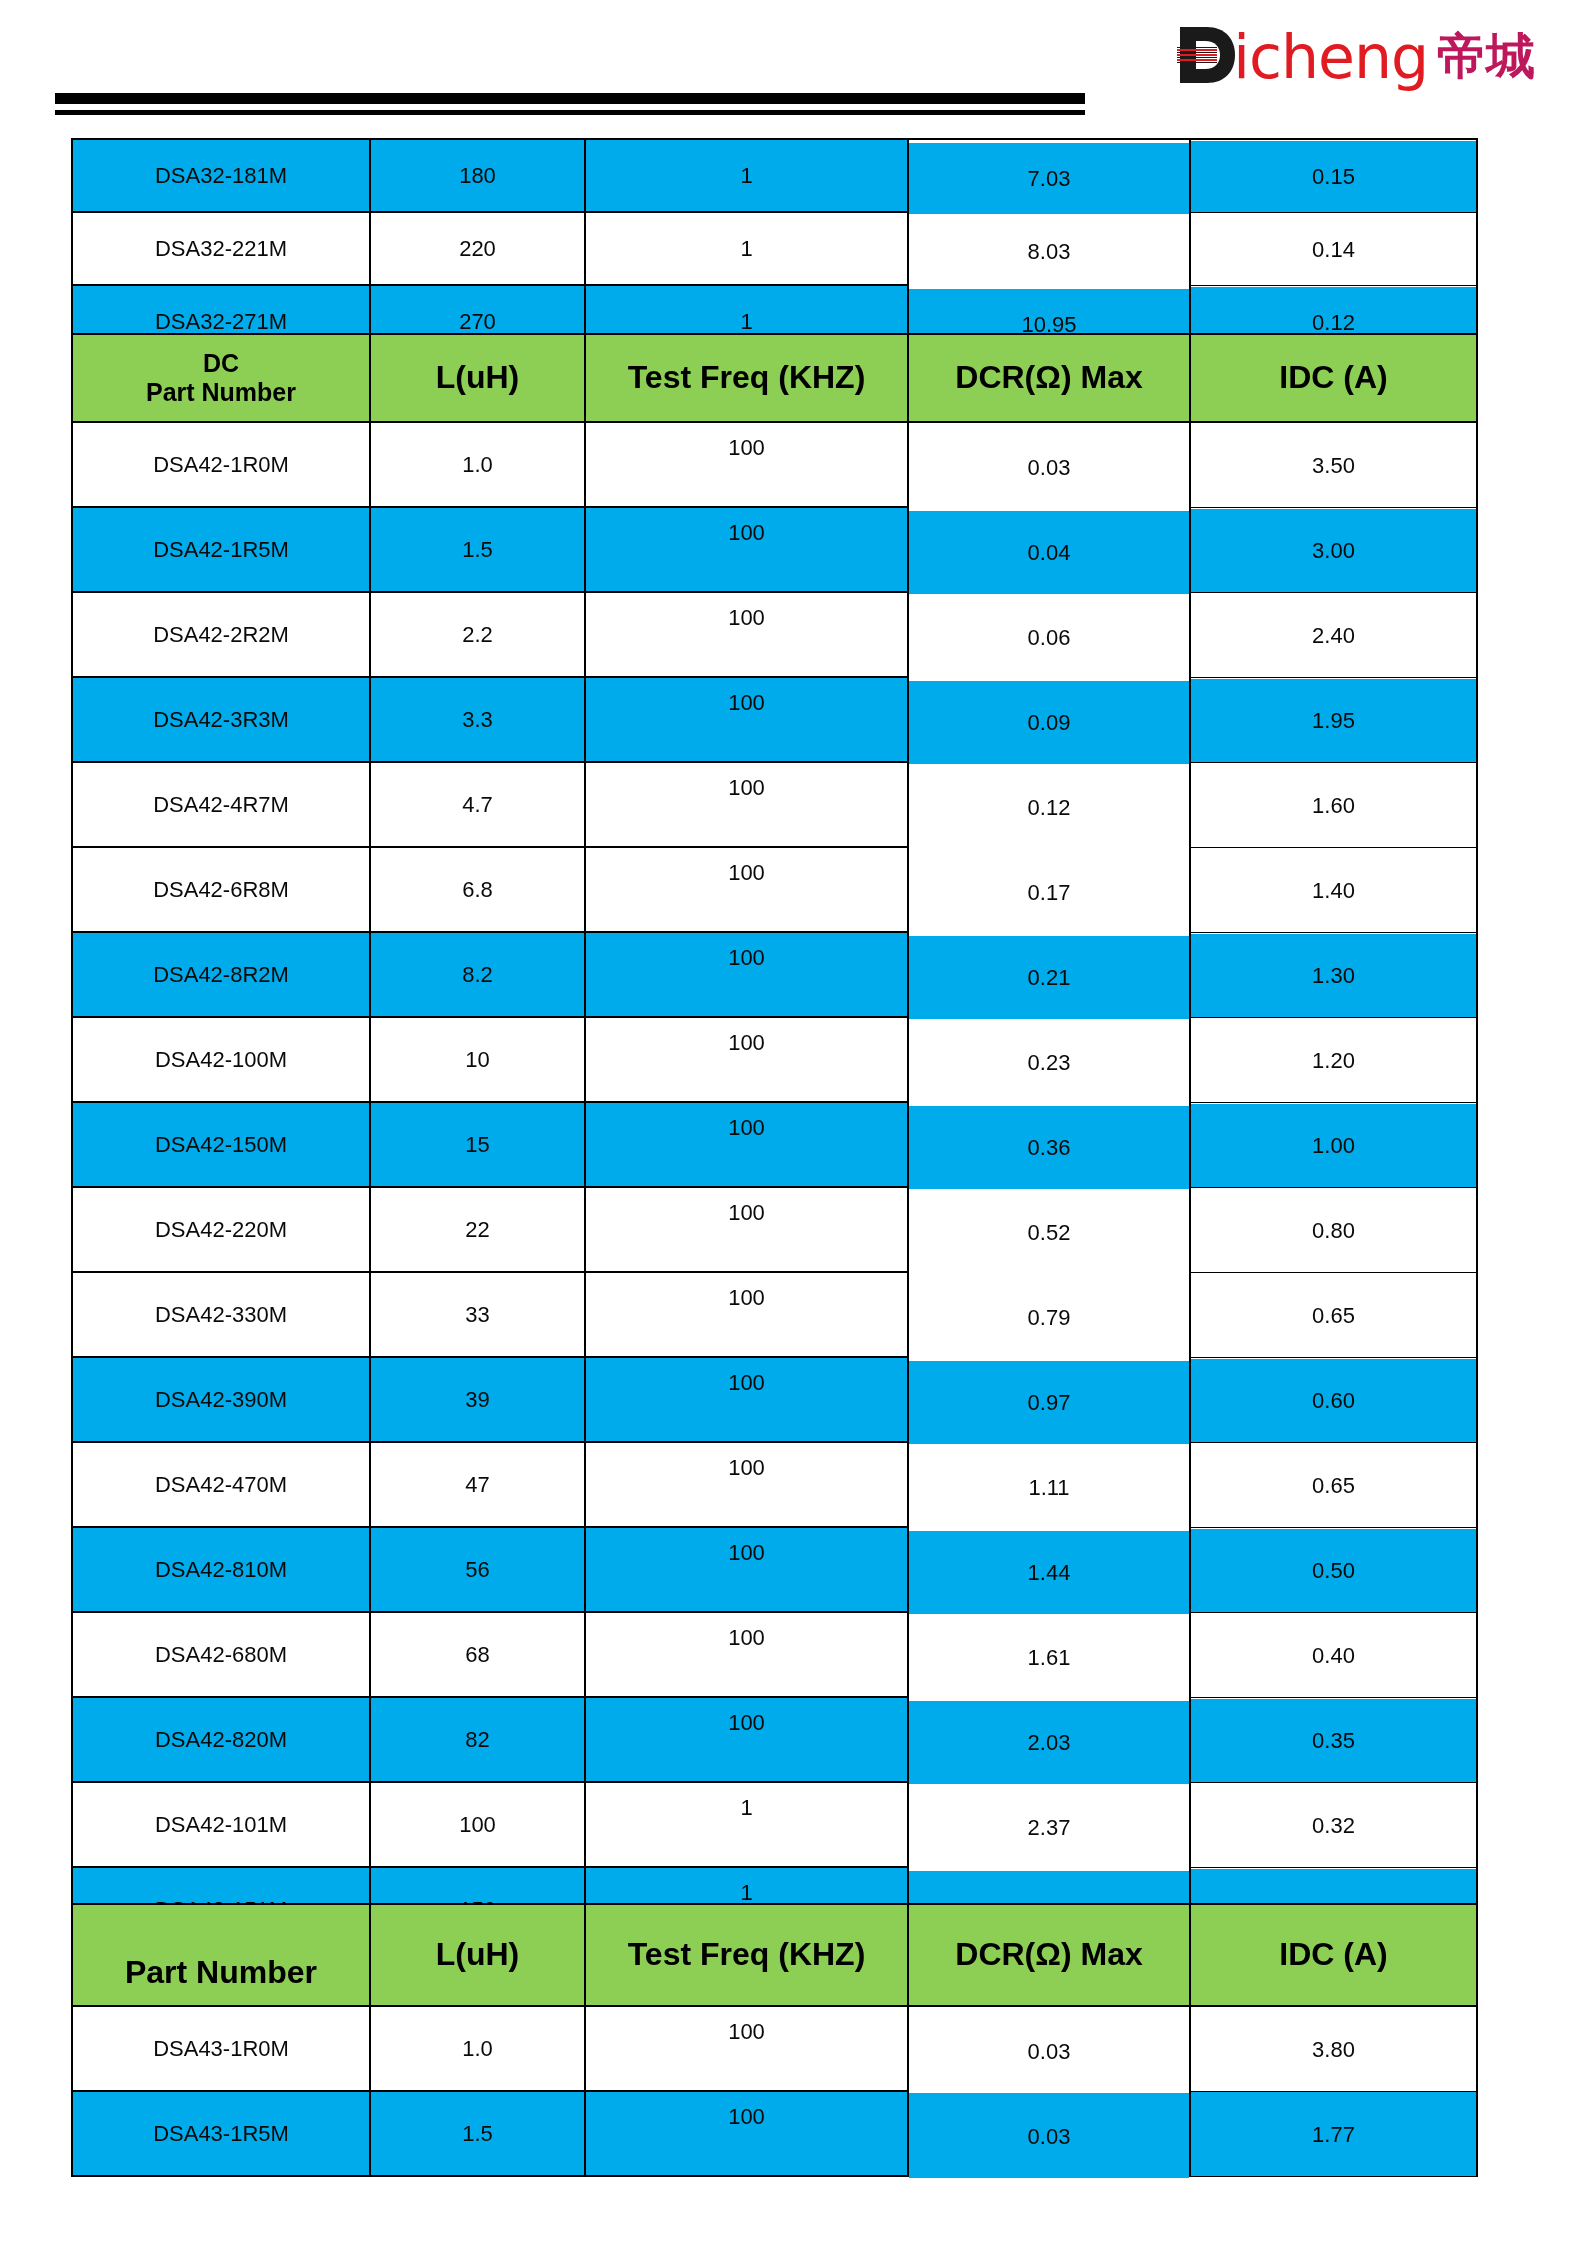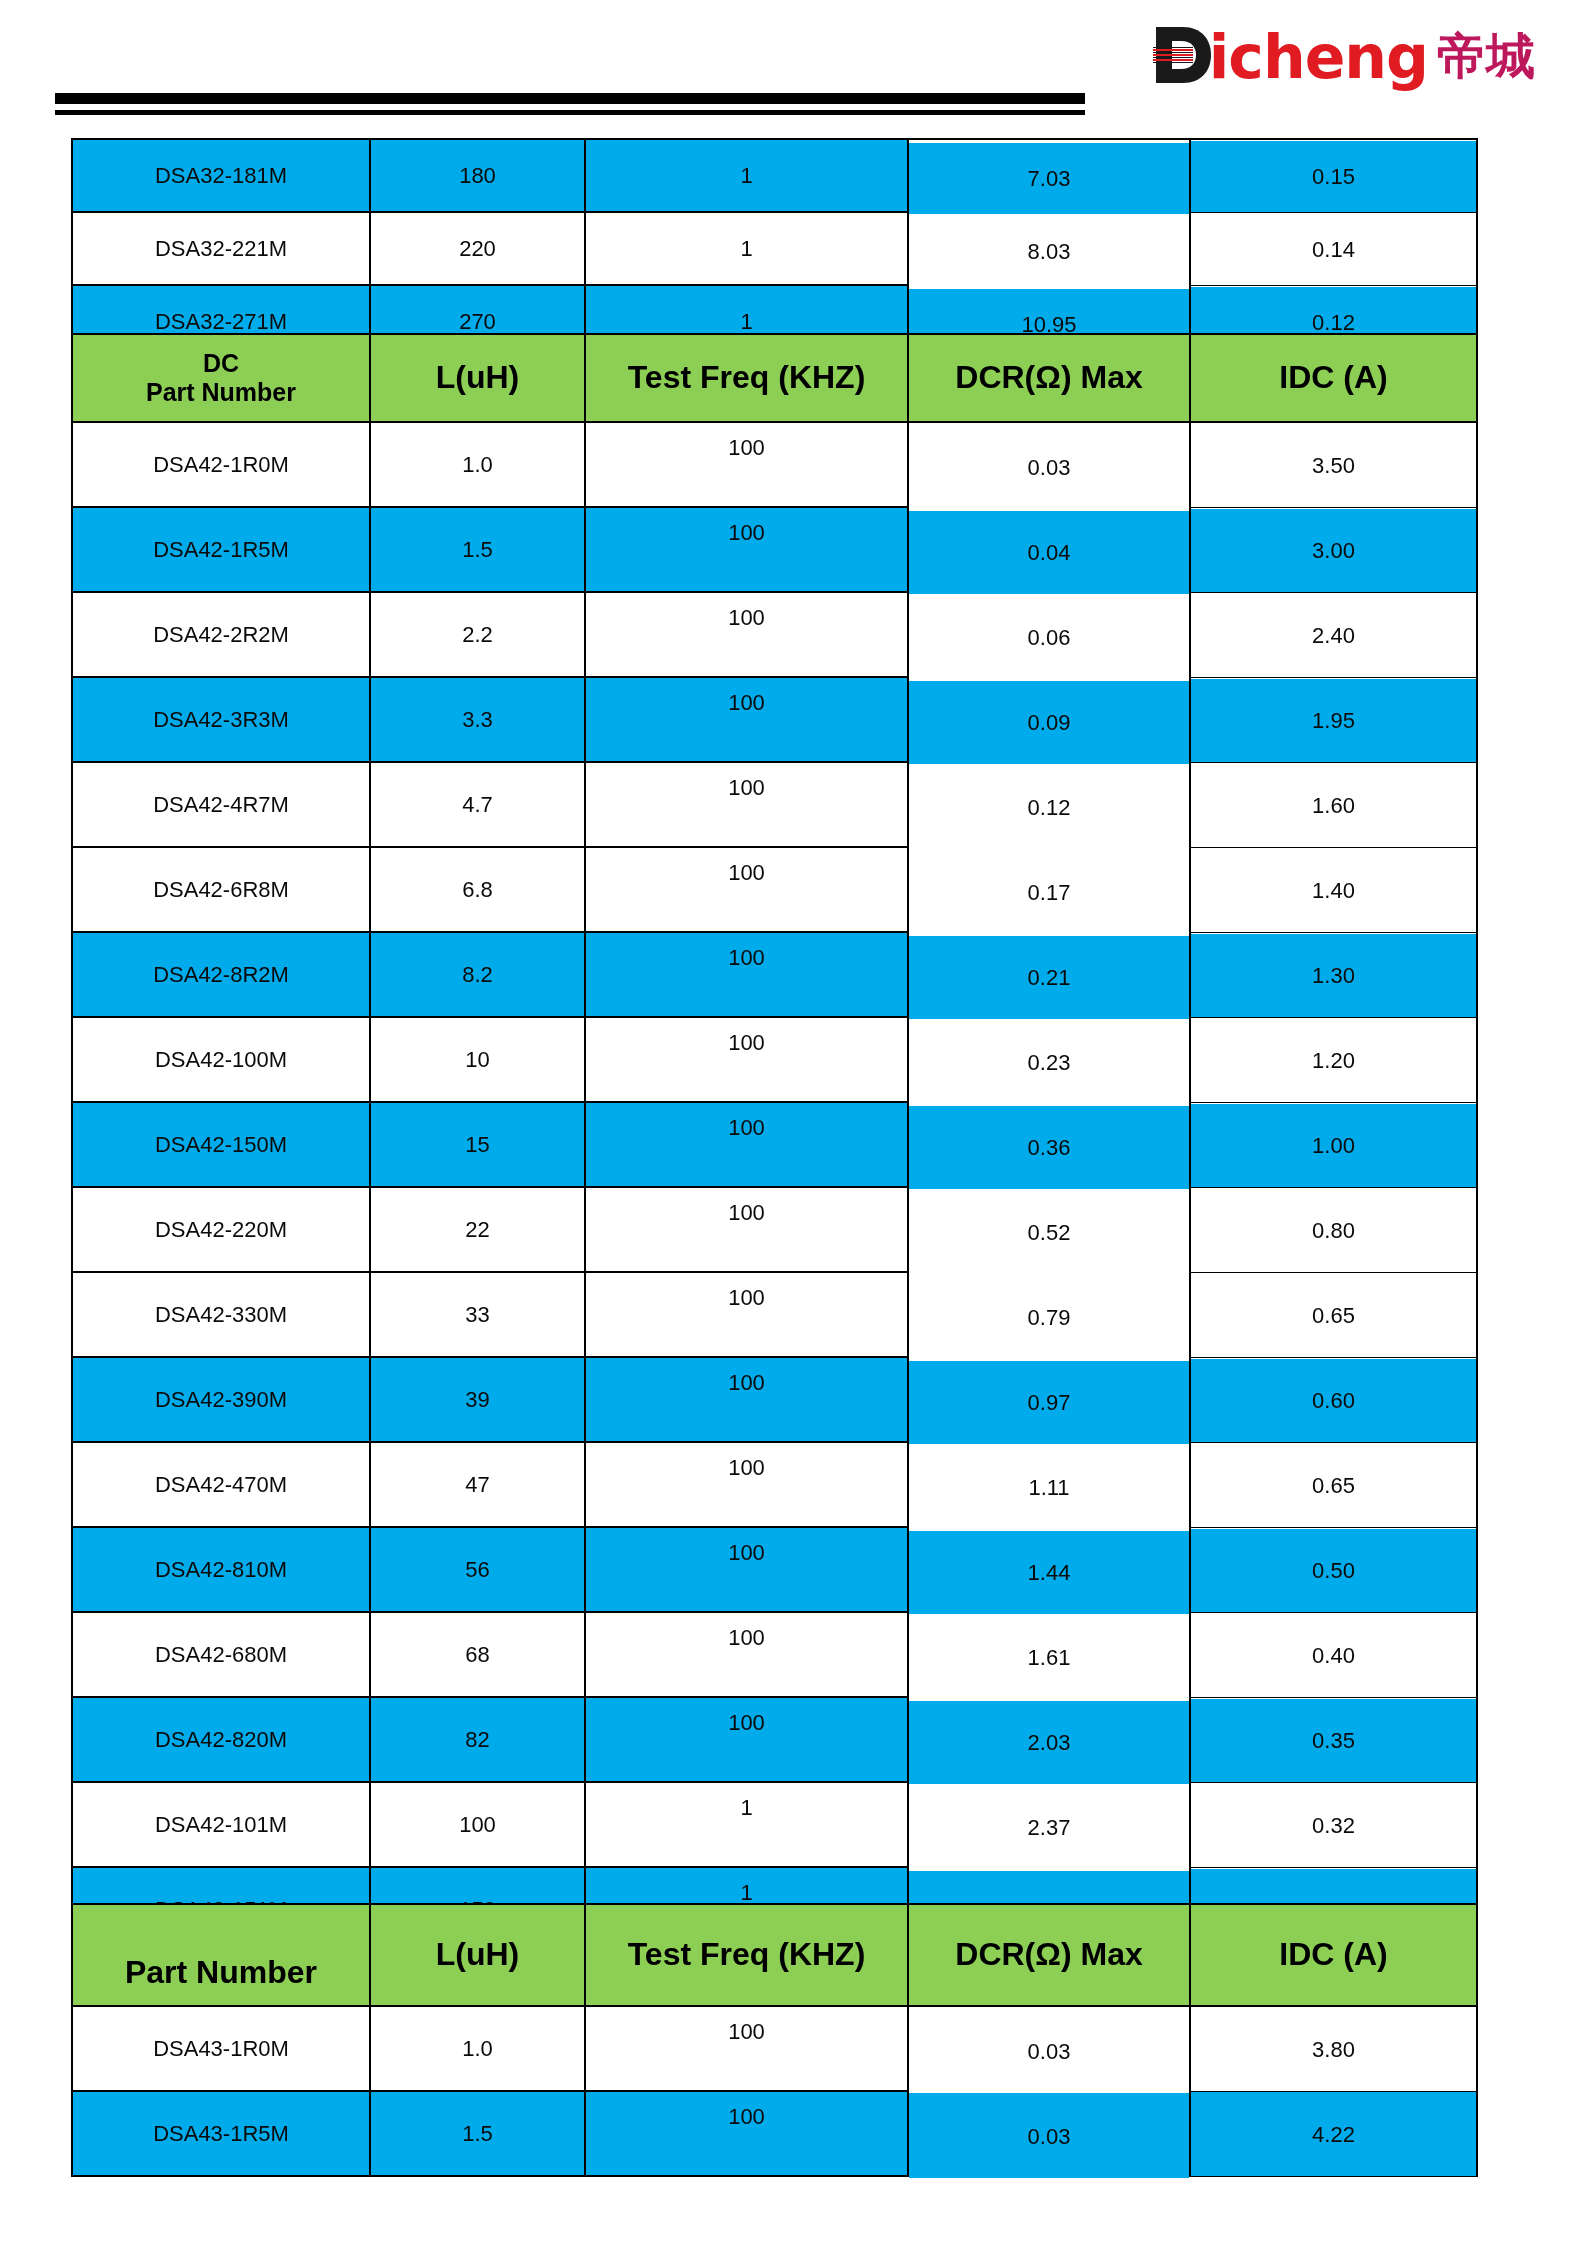--- a/index.html
+++ b/index.html
@@ -42,21 +42,21 @@
   .logo-d {
     position: relative;
     display: inline-block;
     width: 60px;
     height: 62px;
     margin-right: -4px;
   }
   .logo-d svg { display: block; }
   .logo-icheng {
     font-family: "DejaVu Sans", sans-serif;
-    font-weight: bold;
+    font-weight: normal;
     font-size: 60px;
     color: #E01B22;
     letter-spacing: -1px;
     position: relative;
     top: 2px;
   }
   .logo-cn {
     font-family: "DejaVu Sans", sans-serif;
     font-weight: bold;
     font-size: 49px;
@@ -382,18 +382,18 @@
           <td>1.0</td>
           <td class="freq-raised">100</td>
           <td class="dcr">0.03</td>
           <td class="idc">3.80</td>
         </tr>
         <tr class="blue rowh">
           <td>DSA43-1R5M</td>
           <td>1.5</td>
           <td class="freq-raised">100</td>
           <td class="dcr">0.03</td>
-          <td class="idc">4.22</td>
+          <td class="idc">1.77</td>
         </tr>
       </tbody>
   </table>
 
 </div>
 
 </body></html>

